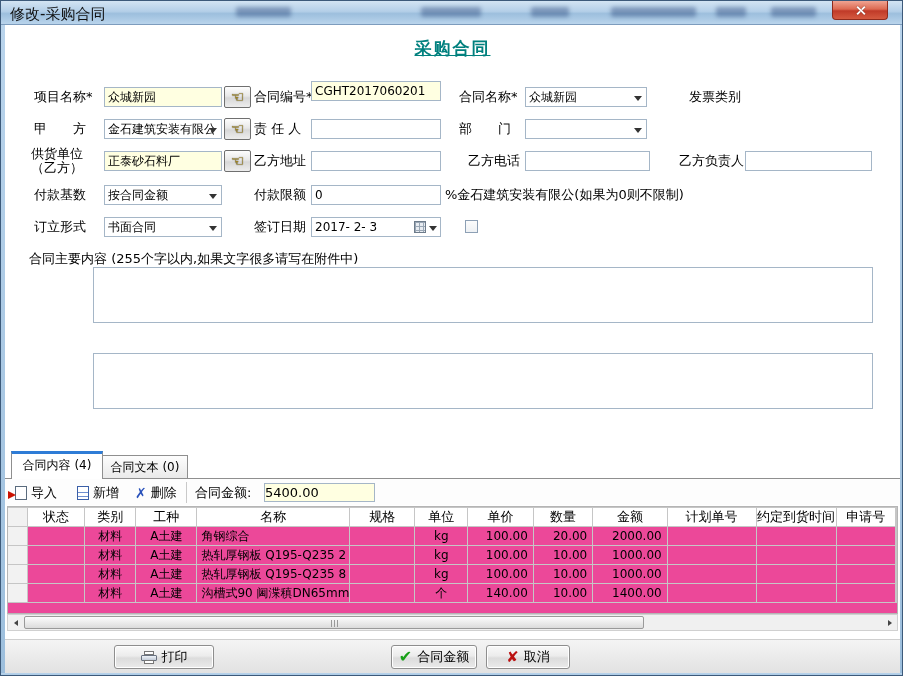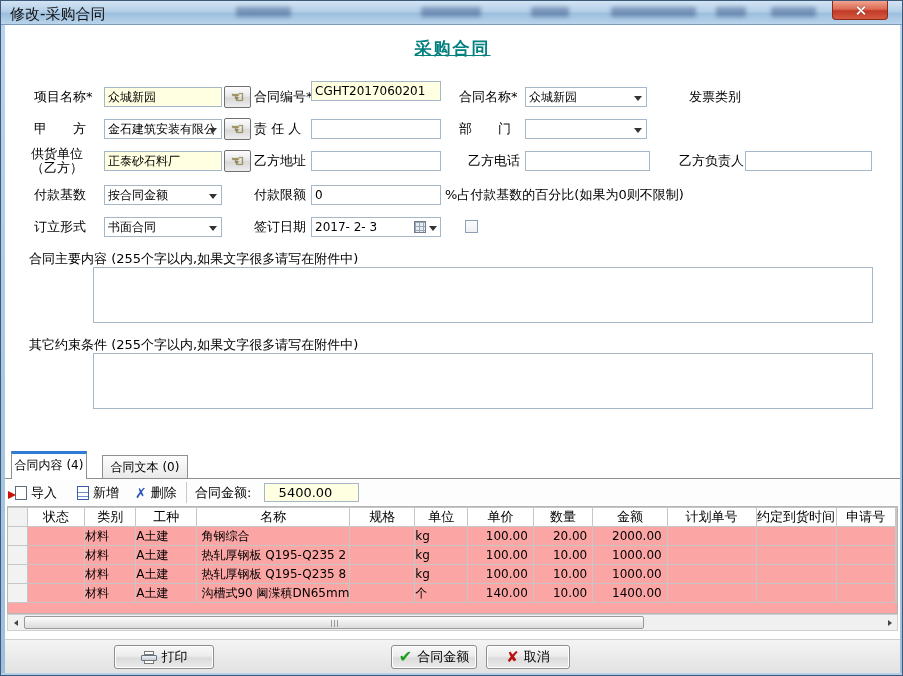--- a/index.html
+++ b/index.html
@@ -46,45 +46,45 @@
       repeating-linear-gradient(90deg,#9aa7b5 0 1px,transparent 1px 4px),
       repeating-linear-gradient(180deg,#9aa7b5 0 1px,transparent 1px 4px), #e8ecf1; }
   .datebox .arr { position:absolute; right:3px; top:8px; width:0; height:0;
     border-left:4px solid transparent; border-right:4px solid transparent; border-top:5px solid #333; }
   .checkbox { position:absolute; width:13px; height:13px; border:1px solid #8da0b5;
     background:linear-gradient(180deg,#fcfcfc,#eef1f4); cursor:pointer; }
   .ta { position:absolute; border:1px solid #a5b6c7; background:#fff; font-size:12px;
     font-family:"DejaVu Sans", sans-serif; resize:none; padding:2px 4px; }
   .hint { position:absolute; font-size:13px; color:#000; white-space:nowrap; line-height:20px; }
   .tab { position:absolute; font-size:12px; text-align:center; line-height:23px; cursor:pointer; white-space:nowrap; }
-  .tab.active { left:6px; top:426px; width:76px; height:28px; background:#fff;
+  .tab.active { left:6px; top:426px; width:92px; height:28px; background:#fff;
     border:1px solid #8f8f8f; border-bottom:none; border-top:3px solid #2e7cd6; z-index:3; }
   .tab.inactive { left:97px; top:430px; width:86px; height:24px;
     background:linear-gradient(180deg,#fdfdfd,#e9e9e9); border:1px solid #8f8f8f; border-bottom:none; z-index:1; }
   .toolbar { position:absolute; left:0; top:453px; width:895px; height:27px; background:#fdfdfd;
     border-top:1px solid #8f8f8f; z-index:2; }
   .tool-item { position:absolute; top:4px; height:20px; display:flex; align-items:center; gap:4px;
     font-size:13px; cursor:pointer; }
   .tool-sep { position:absolute; left:181px; top:3px; width:1px; height:21px; background:#c9c9c9; }
   .doc-ico { position:relative; width:12px; height:14px; background:#fff; border:1px solid #5a6b7d;
     box-shadow:inset 0 2px 0 #fff; }
   .doc-ico.blue { border-color:#3a5fa8;
     background:repeating-linear-gradient(180deg,#fff 0 2px,#6f8fd0 2px 3px,#fff 3px 4px); background-position:0 3px; }
   .imp-arrow { position:absolute; left:-8px; top:4px; width:0; height:0;
     border-top:4px solid transparent; border-bottom:4px solid transparent; border-left:8px solid #cc1200; }
   .x-ico { font-size:14px; font-weight:bold; color:#2a52bb; line-height:1; }
-  .amount-field { position:absolute; left:259px; top:4px; width:95px; height:19px; background:#ffffe1;
-    border:1px solid #a5b6c7; font-size:13px; line-height:17px; text-align:center; padding-right:12px; }
+  .amount-field { position:absolute; left:259px; top:4px; width:111px; height:19px; background:#ffffe1;
+    border:1px solid #a5b6c7; font-size:13px; line-height:17px; text-align:left; padding-right:12px; }
   
   .grid-wrap { position:absolute; left:2px; top:481px; width:891px; height:108px;
-    border:1px solid #b5b5b5; background:#fca5a5; overflow:hidden; }
+    border:1px solid #b5b5b5; background:#ec4899; overflow:hidden; }
   table.grid { border-collapse:collapse; table-layout:fixed; }
   .grid th { font-weight:normal; font-size:13px; height:19px; border:1px solid #c6c6c6;
     background:#fff; text-align:center; overflow:hidden; white-space:nowrap; }
-  .grid td { font-size:12px; height:19px; border:1px solid #c6c6c6; text-align:left;
+  .grid td { font-size:12px; height:19px; border:1px solid #c6c6c6; text-align:center;
     overflow:hidden; white-space:nowrap; }
   .grid td:first-child, .grid th:first-child { background:#f2f2f2; border-left:none; }
   .grid td:nth-child(5) { text-align:left; padding-left:4px; }
   .grid td:nth-child(8), .grid td:nth-child(9), .grid td:nth-child(10) { text-align:right; padding-right:5px; }
   
   .hscroll { position:absolute; left:2px; top:589px; width:891px; height:17px;
     background:#f0f0f0; border:1px solid #d0d0d0; }
   .hs-arrow { position:absolute; top:0; width:15px; height:15px; display:flex; align-items:center; justify-content:center; cursor:pointer; }
   .hs-arrow.left { left:0; } .hs-arrow.right { right:0; }
   .tri-l { width:0; height:0; border-top:3px solid transparent; border-bottom:3px solid transparent; border-right:4px solid #444; }
@@ -166,35 +166,34 @@
     <div class="inp" style="left:306px;top:126px;width:130px"></div>
     <span class="lbl" style="left:463px;top:126px">乙方电话</span>
     <div class="inp" style="left:520px;top:126px;width:125px"></div>
     <span class="lbl" style="left:674px;top:126px">乙方负责人</span>
     <div class="inp" style="left:740px;top:126px;width:127px"></div>
 
     <span class="lbl" style="left:29px;top:160px">付款基数</span>
     <div class="sel" style="left:99px;top:160px;width:118px"><span>按合同金额</span><span class="arr"></span></div>
     <span class="lbl" style="left:249px;top:160px">付款限额</span>
     <div class="inp" style="left:306px;top:160px;width:130px">0</div>
-    <span class="hint" style="left:440px;top:160px">%占付款基数的百分比(如果为0则不限制)</span>
+    <span class="hint" style="left:440px;top:160px">%金石建筑安装有限公(如果为0则不限制)</span>
 
     <span class="lbl" style="left:29px;top:192px">订立形式</span>
     <div class="sel" style="left:99px;top:192px;width:118px"><span>书面合同</span><span class="arr"></span></div>
     <span class="lbl" style="left:249px;top:192px">签订日期</span>
     <div class="sel datebox" style="left:306px;top:192px;width:130px;padding-right:30px">
       <span>2017- 2- 3</span>
       <span class="cal"></span>
       <span class="arr"></span>
     </div>
     <div class="checkbox" style="left:460px;top:195px"></div>
 
     <span class="lbl" style="left:24px;top:224px">合同主要内容 (255个字以内,如果文字很多请写在附件中)</span>
     <textarea class="ta" style="left: 88px; top: 242px; width: 780px; height: 56px;"></textarea>
-    <span class="lbl" style="left:24px;top:310px">其它约束条件 (255个字以内,如果文字很多请写在附件中)</span>
     <textarea class="ta" style="left: 88px; top: 328px; width: 780px; height: 56px;"></textarea>
 
     <div class="tab inactive">合同文本 (0)</div>
     <div class="tab active">合同内容 (4)</div>
     <div class="toolbar">
       <div class="tool-item" style="left:10px">
         <span class="doc-ico">
             <span class="imp-arrow"></span>
           </span>
         <span>导入</span>

